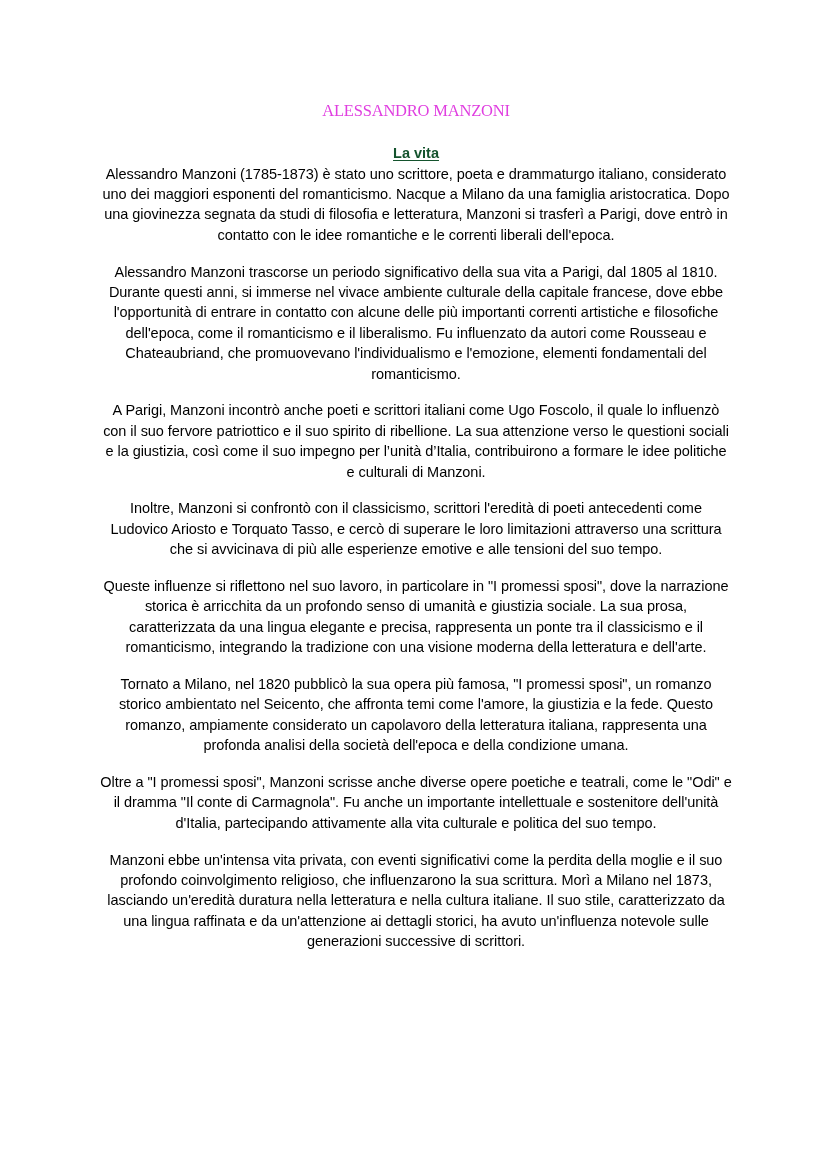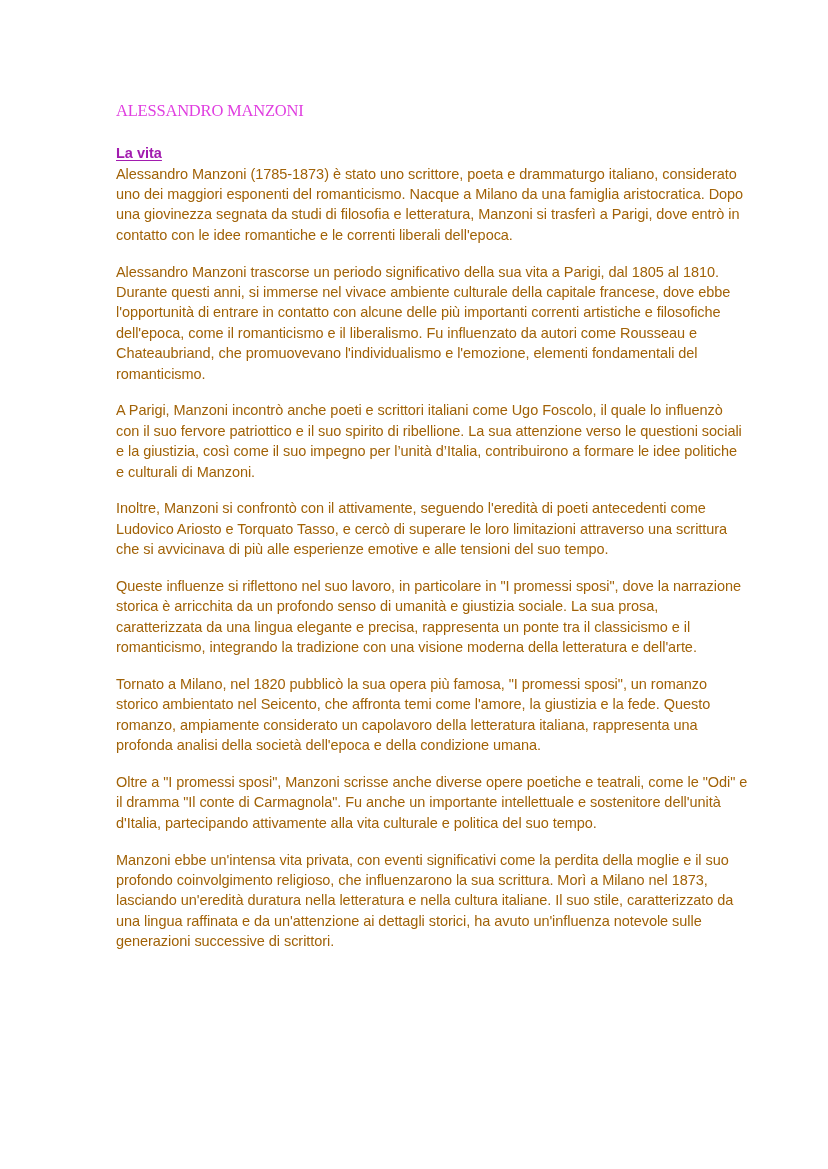--- a/index.html
+++ b/index.html
@@ -8,66 +8,67 @@
       background: #ffffff;
     }
     body {
       width: 828px;
       height: 1169px;
       position: relative;
       overflow: hidden;
     }
     .page {
       position: absolute;
-      left: 116px;
+      left: 100px;
       top: 101px;
       width: 632px;
       color: #1c1c1c;
+      text-align: center;
     }
     .doc-title {
       font-family: "Liberation Serif", "DejaVu Serif", serif;
       font-size: 16.5px;
       letter-spacing: -0.2px;
       color: #e03fe0;
       margin: 0;
       line-height: 20px;
       font-weight: normal;
     }
     .section-heading {
       font-family: "Liberation Sans", sans-serif;
       font-size: 14.5px;
       font-weight: bold;
       text-decoration: underline;
       text-underline-offset: 2px;
       margin: 22px 0 0 0;
       line-height: 20.5px;
-      color: #a21caf;
+      color: #14532d;
     }
     .para {
       font-family: "Liberation Sans", sans-serif;
       font-size: 14.5px;
       line-height: 20.4px;
       margin: 0 0 16.4px 0;
-      color: #a16207;
+      color: #000000;
       letter-spacing: -0.05px;
     }
     .para.first {
       margin-top: 0;
     }
   </style>
 </head>
 <body>
 
 <div class="page">
   <h1 class="doc-title" style="color: rgb(224, 63, 224);">ALESSANDRO MANZONI</h1>
 
   <section>
     <h2 class="section-heading">La vita</h2>
     <p class="para first">Alessandro Manzoni (1785-1873) è stato uno scrittore, poeta e drammaturgo italiano, considerato uno dei maggiori esponenti del romanticismo. Nacque a Milano da una famiglia aristocratica. Dopo una giovinezza segnata da studi di filosofia e letteratura, Manzoni si trasferì a Parigi, dove entrò in contatto con le idee romantiche e le correnti liberali dell'epoca.</p>
     <p class="para">Alessandro Manzoni trascorse un periodo significativo della sua vita a Parigi, dal 1805 al 1810. Durante questi anni, si immerse nel vivace ambiente culturale della capitale francese, dove ebbe l'opportunità di entrare in contatto con alcune delle più importanti correnti artistiche e filosofiche dell'epoca, come il romanticismo e il liberalismo. Fu influenzato da autori come Rousseau e Chateaubriand, che promuovevano l'individualismo e l'emozione, elementi fondamentali del romanticismo.</p>
     <p class="para">A Parigi, Manzoni incontrò anche poeti e scrittori italiani come Ugo Foscolo, il quale lo influenzò con il suo fervore patriottico e il suo spirito di ribellione. La sua attenzione verso le questioni sociali e la giustizia, così come il suo impegno per l’unità d’Italia, contribuirono a formare le idee politiche e culturali di Manzoni.</p>
-    <p class="para">Inoltre, Manzoni si confrontò con il attivamente, seguendo l'eredità di poeti antecedenti come Ludovico Ariosto e Torquato Tasso, e cercò di superare le loro limitazioni attraverso una scrittura che si avvicinava di più alle esperienze emotive e alle tensioni del suo tempo.</p>
+    <p class="para">Inoltre, Manzoni si confrontò con il classicismo, scrittori l'eredità di poeti antecedenti come Ludovico Ariosto e Torquato Tasso, e cercò di superare le loro limitazioni attraverso una scrittura che si avvicinava di più alle esperienze emotive e alle tensioni del suo tempo.</p>
     <p class="para">Queste influenze si riflettono nel suo lavoro, in particolare in "I promessi sposi", dove la narrazione storica è arricchita da un profondo senso di umanità e giustizia sociale. La sua prosa, caratterizzata da una lingua elegante e precisa, rappresenta un ponte tra il classicismo e il romanticismo, integrando la tradizione con una visione moderna della letteratura e dell'arte.</p>
     <p class="para">Tornato a Milano, nel 1820 pubblicò la sua opera più famosa, "I promessi sposi", un romanzo storico ambientato nel Seicento, che affronta temi come l'amore, la giustizia e la fede. Questo romanzo, ampiamente considerato un capolavoro della letteratura italiana, rappresenta una profonda analisi della società dell'epoca e della condizione umana.</p>
     <p class="para">Oltre a "I promessi sposi", Manzoni scrisse anche diverse opere poetiche e teatrali, come le "Odi" e il dramma "Il conte di Carmagnola". Fu anche un importante intellettuale e sostenitore dell'unità d'Italia, partecipando attivamente alla vita culturale e politica del suo tempo.</p>
     <p class="para">Manzoni ebbe un'intensa vita privata, con eventi significativi come la perdita della moglie e il suo profondo coinvolgimento religioso, che influenzarono la sua scrittura. Morì a Milano nel 1873, lasciando un'eredità duratura nella letteratura e nella cultura italiane. Il suo stile, caratterizzato da una lingua raffinata e da un'attenzione ai dettagli storici, ha avuto un'influenza notevole sulle generazioni successive di scrittori.</p>
   </section>
 </div>
 
 </body></html>

